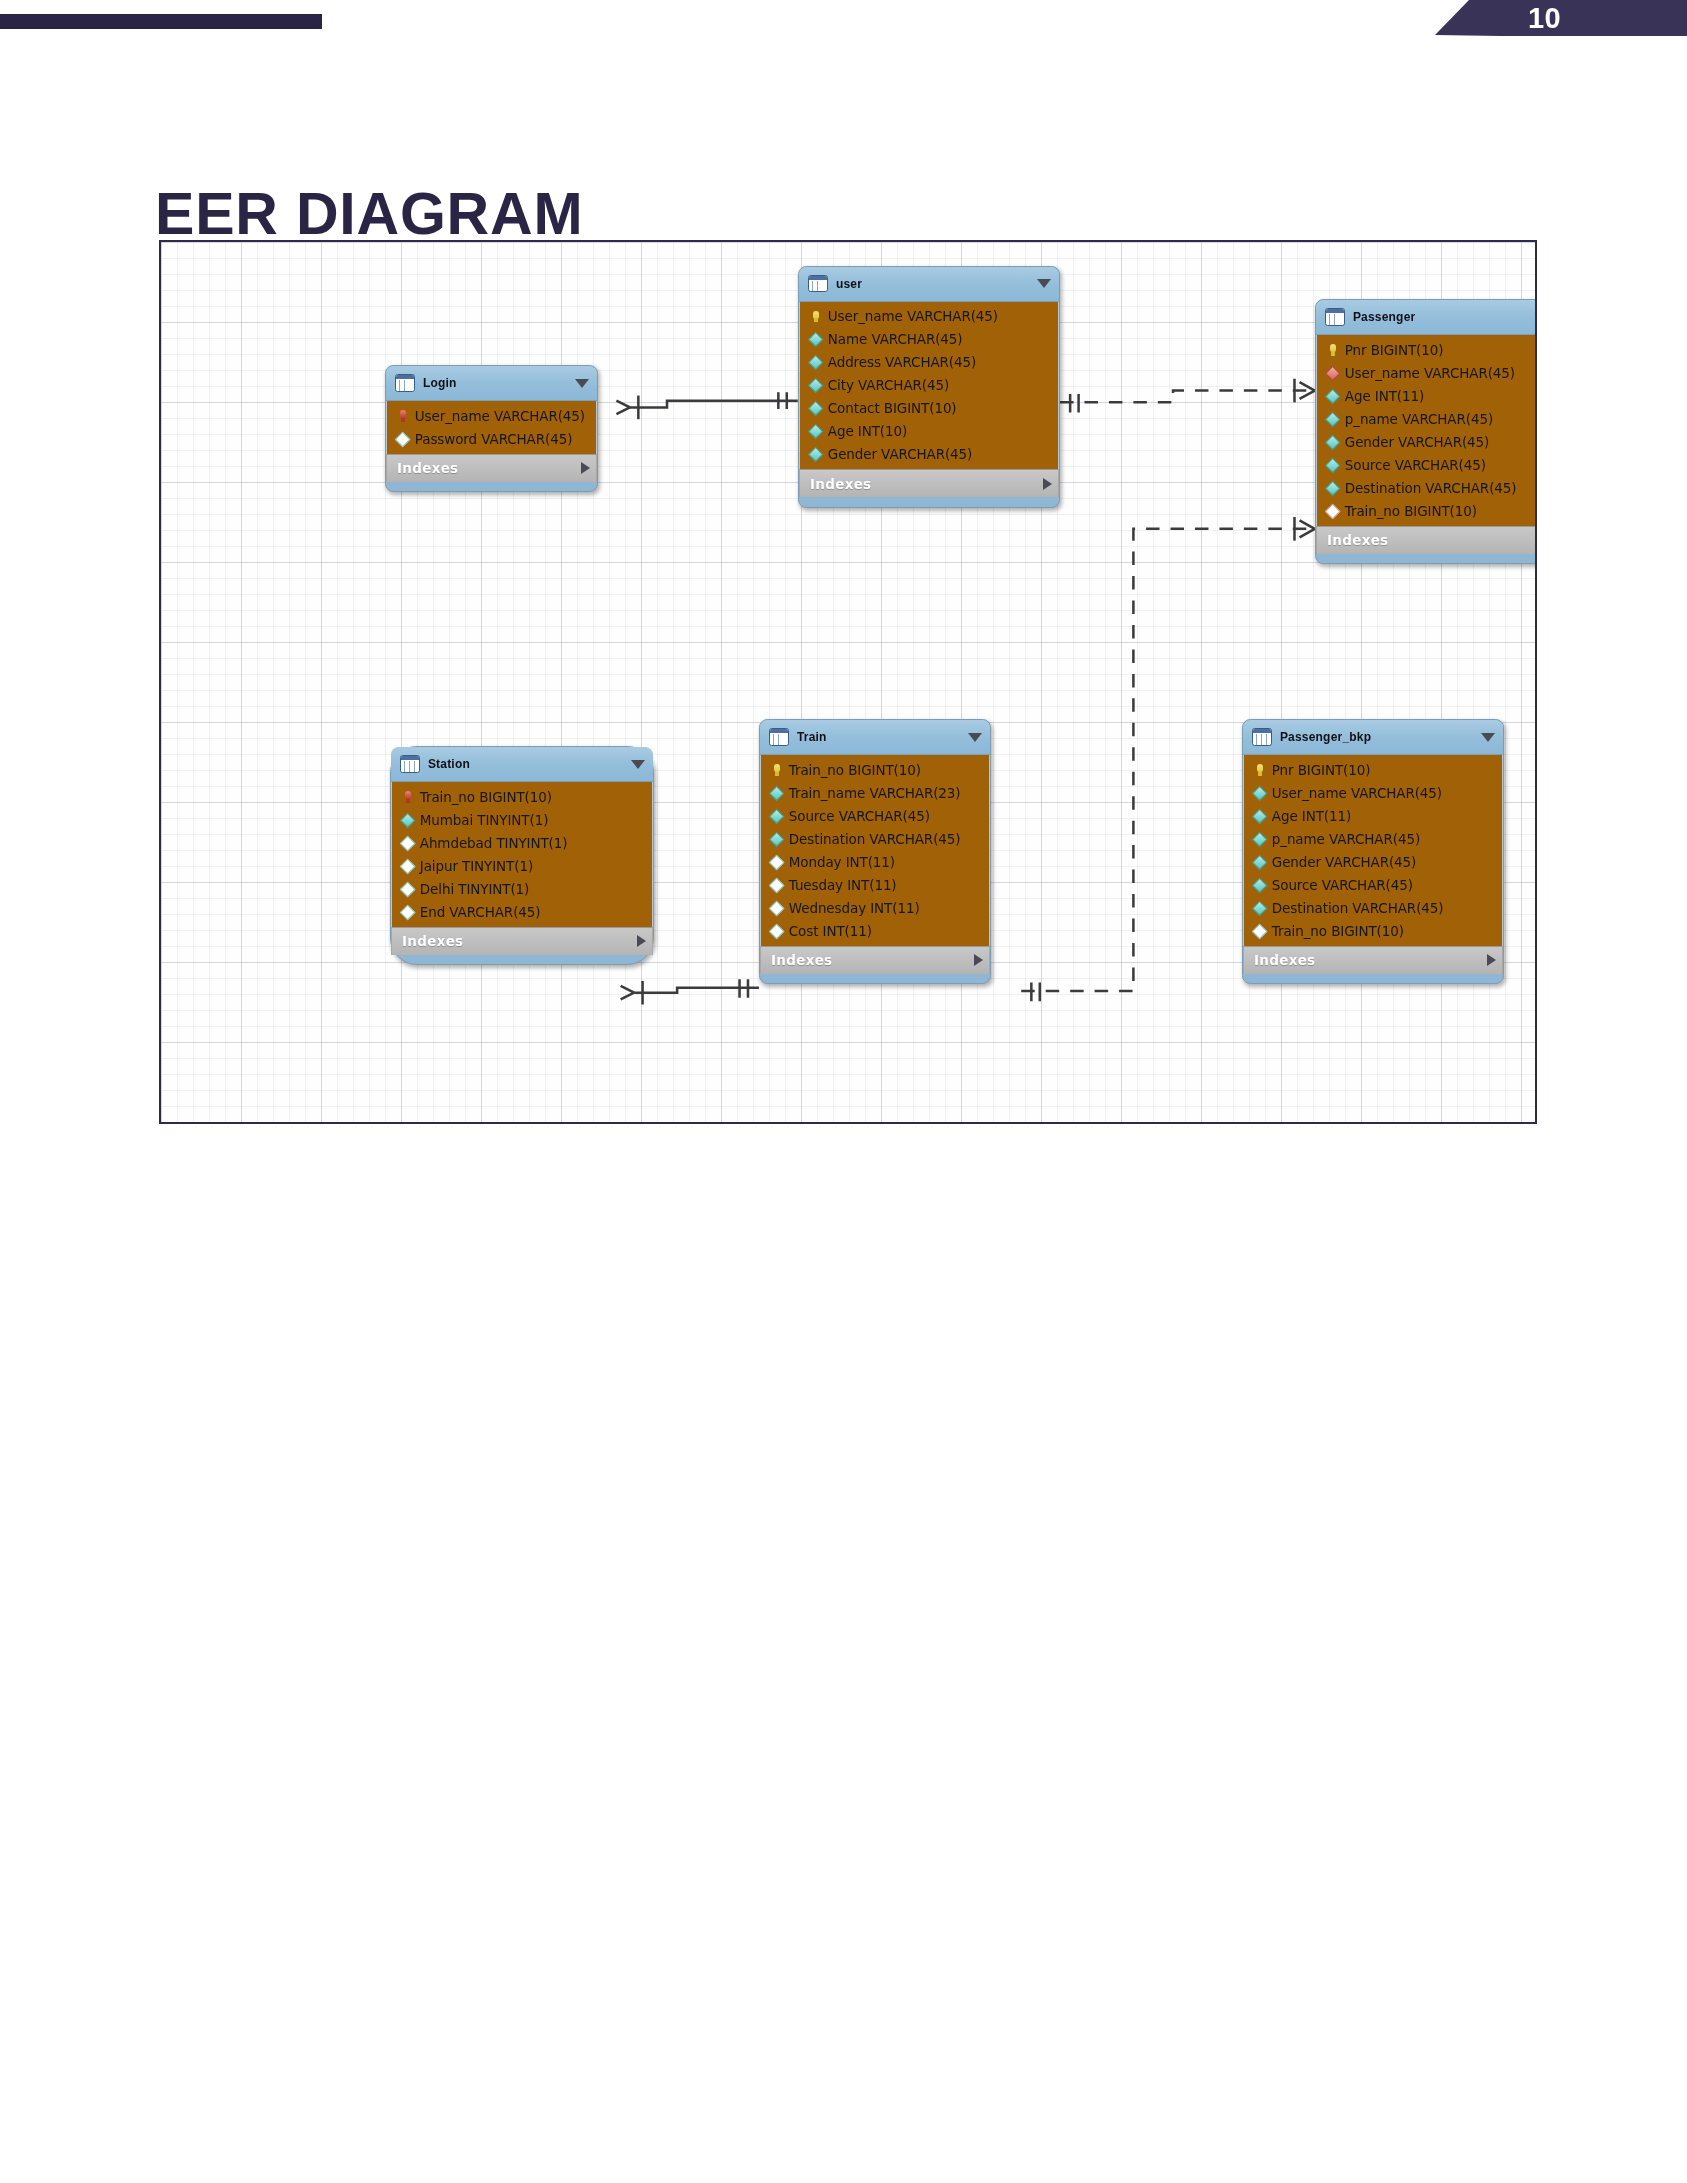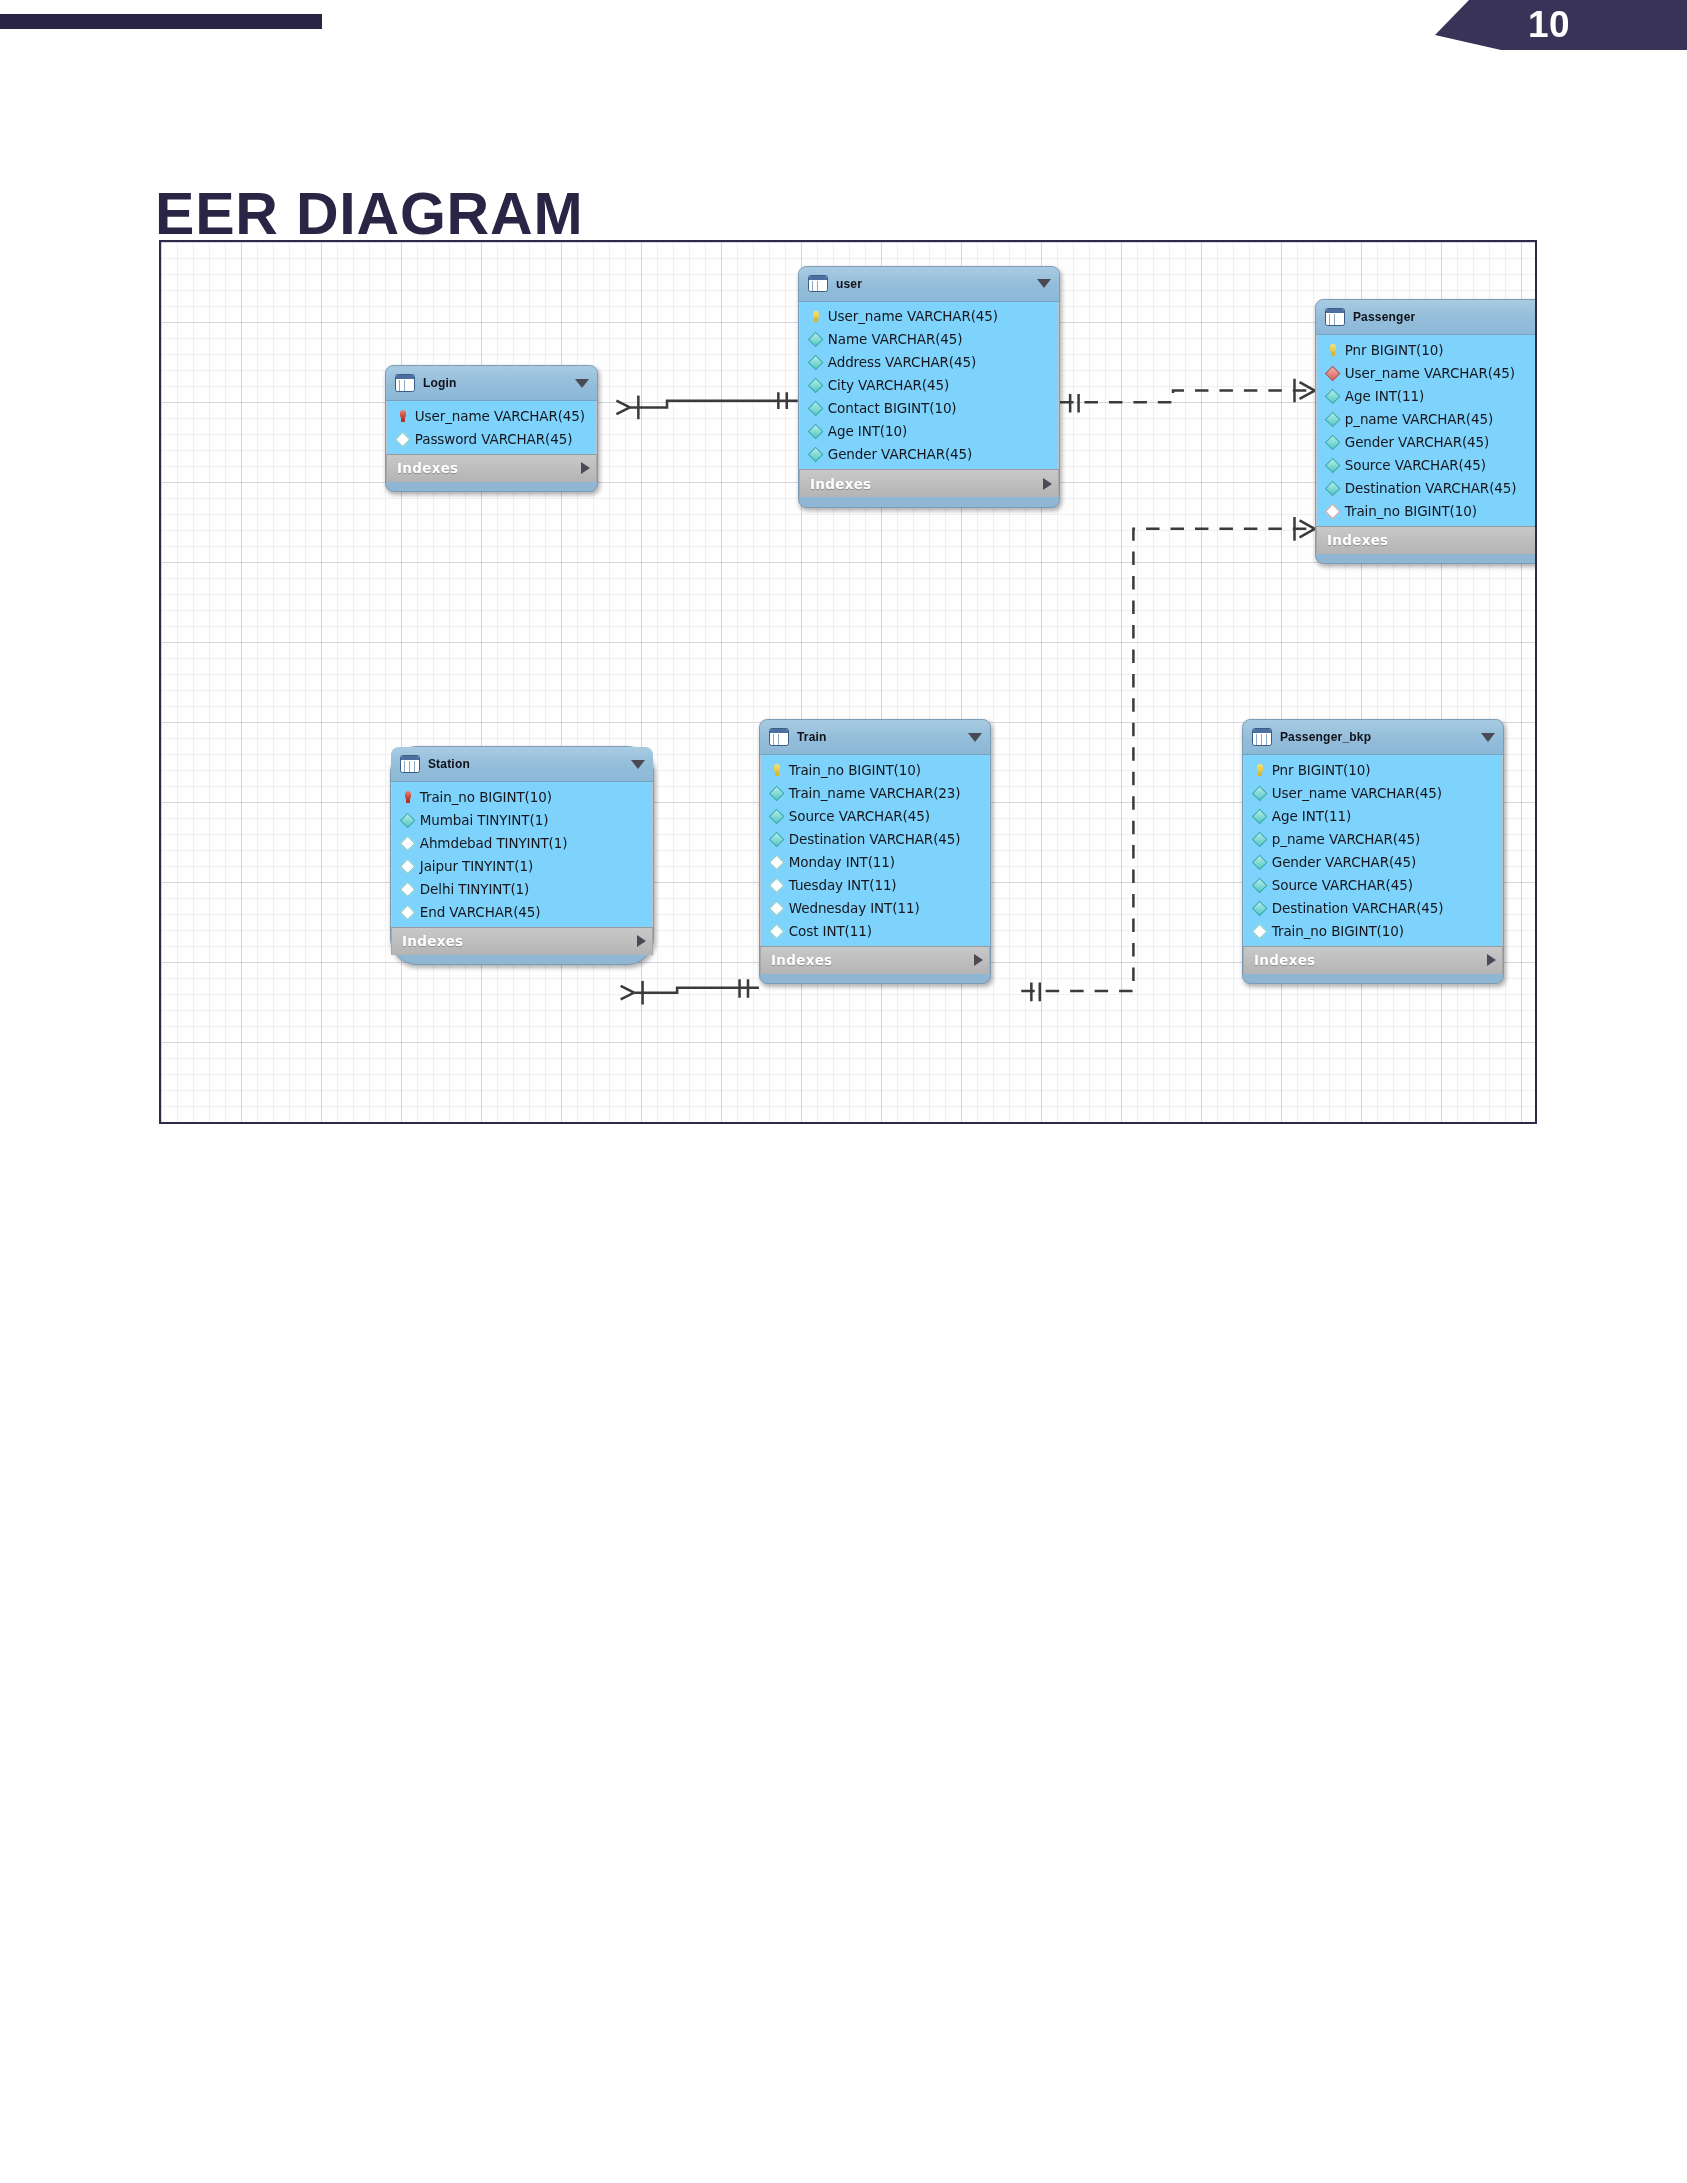--- a/index.html
+++ b/index.html
@@ -9,24 +9,24 @@
     background: #ffffff;
     font-family: "Liberation Sans", sans-serif;
     position: relative;
     overflow: hidden;
   }
 
   
   .page-number-tab {
     position: absolute;
     top: 0; left: 1435px;
-    width: 252px; height: 50px;
+    width: 252px; height: 36px;
     background: #3a3358;
     color: #ffffff;
-    font-size: 37px;
+    font-size: 29px;
     font-weight: bold;
     display: flex;
     align-items: center;
     padding-left: 93px;
     clip-path: polygon(34px 0, 100% 0, 100% 100%, 66px 100%, 0 35px);
     letter-spacing: 0.4px;
   }
   .title-accent-bar {
     position: absolute;
     top: 14.3px; left: 0px;
@@ -117,21 +117,21 @@
   }
   .caret-down {
     width:0; height:0;
     border-left: 7.6px solid transparent;
     border-right: 7.6px solid transparent;
     border-top: 9.3px solid #4a4a55;
     flex: 0 0 auto;
     margin-left: 6.7px;
   }
   .tbl-cols {
-    background: #7dd3fc;
+    background: #a16207;
     padding: 3.4px 0 3.4px 0;
     border-left: 0.8px solid #b9c7d3;
     border-right: 0.8px solid #b9c7d3;
   }
   .col-row {
     display: flex;
     align-items: center;
     height: 23px;
     padding: 0 7.6px 0 8.4px;
     white-space: nowrap;

